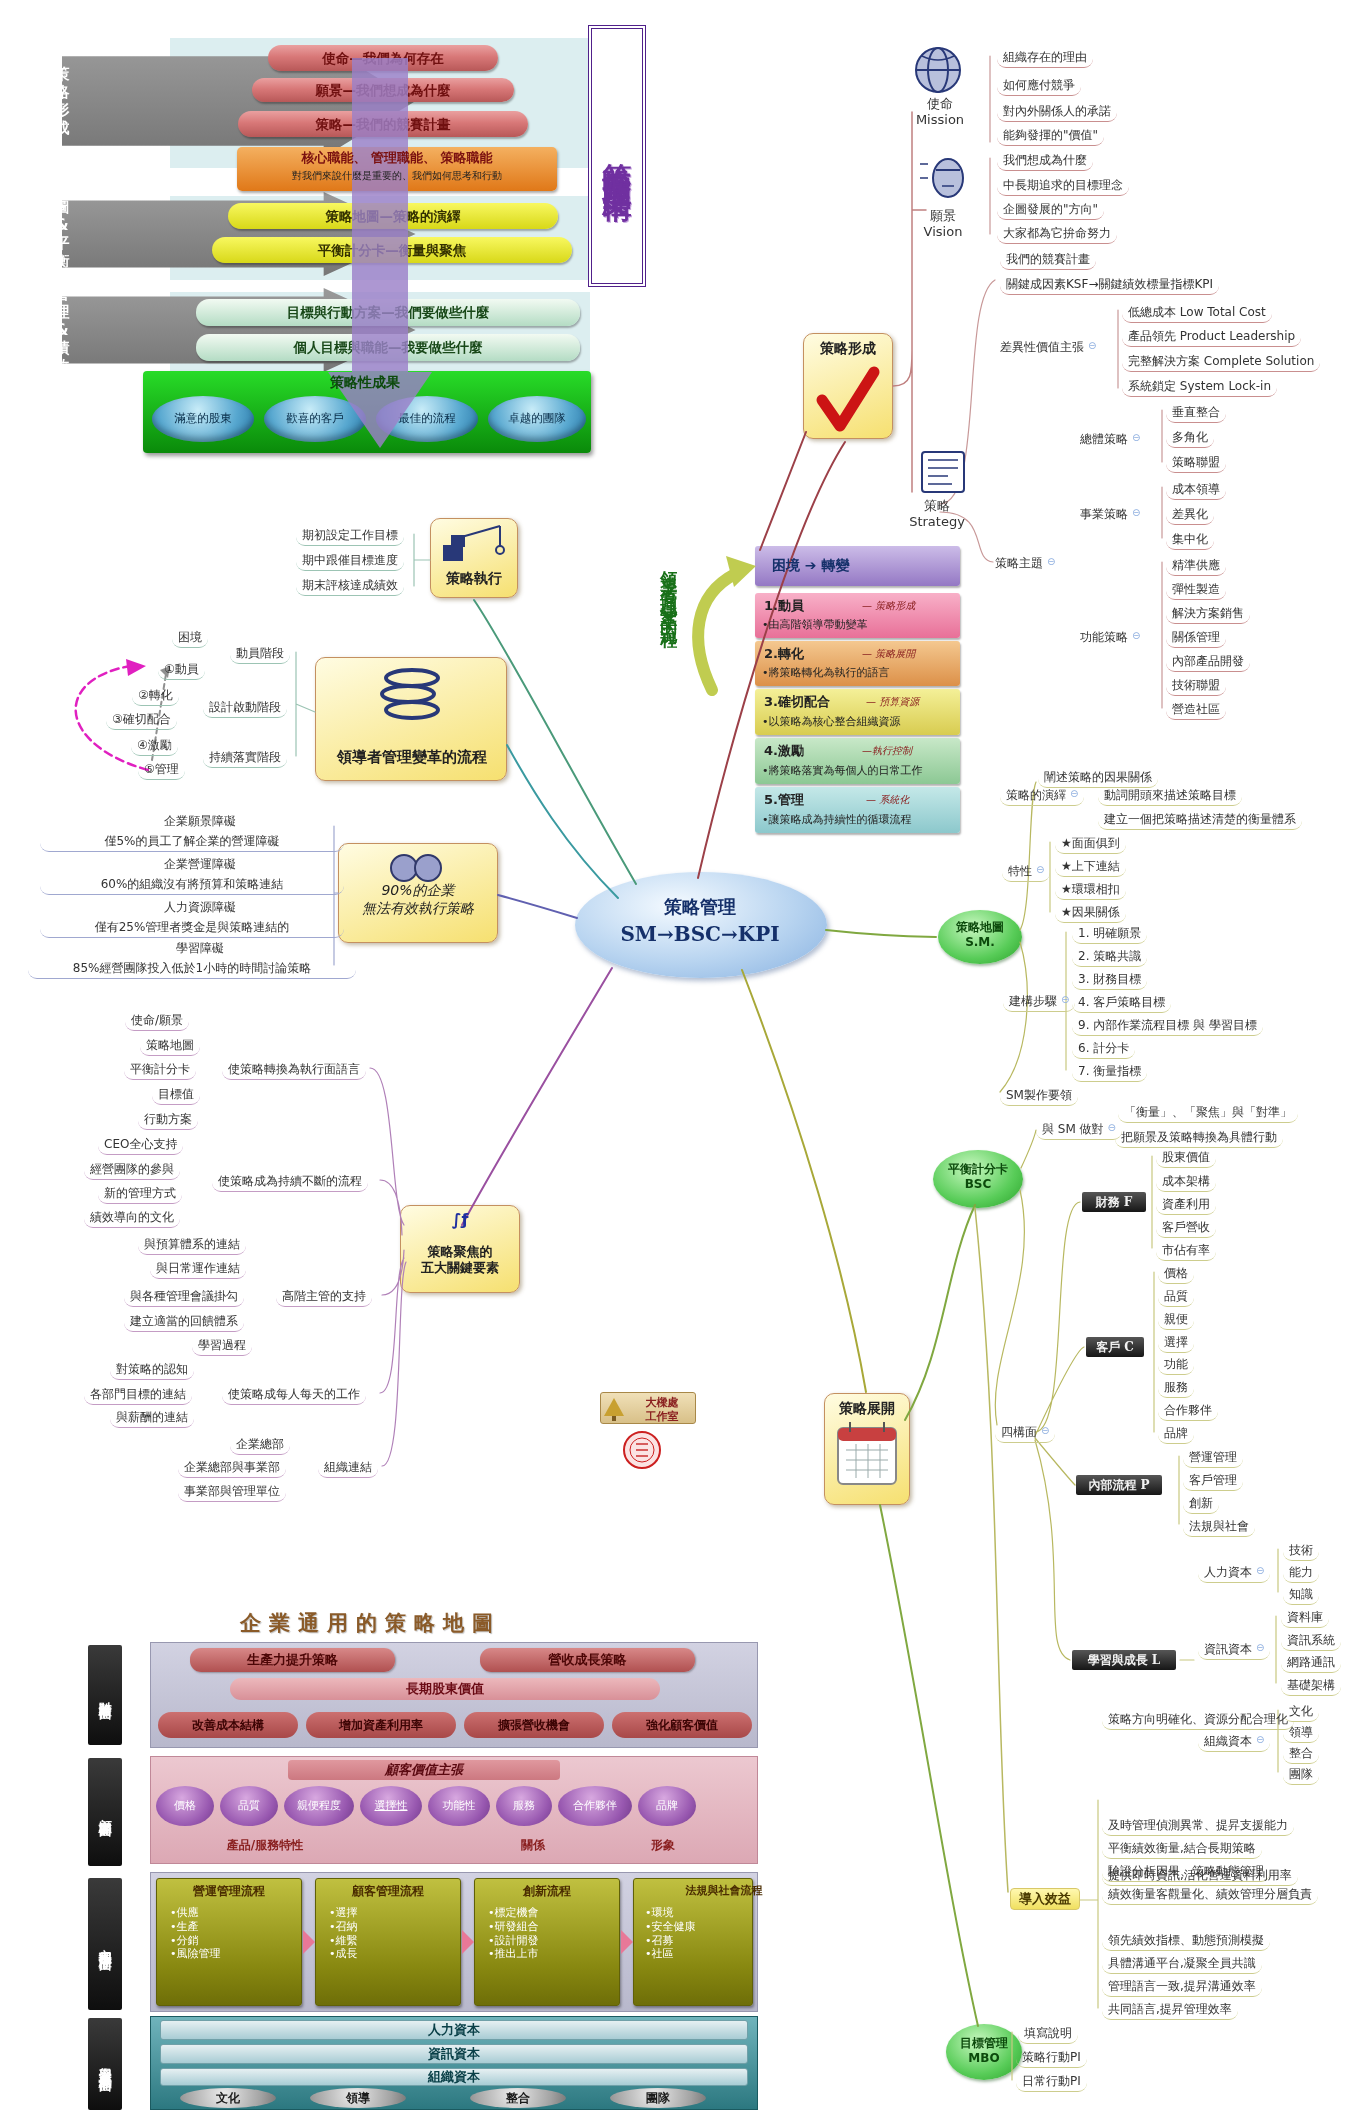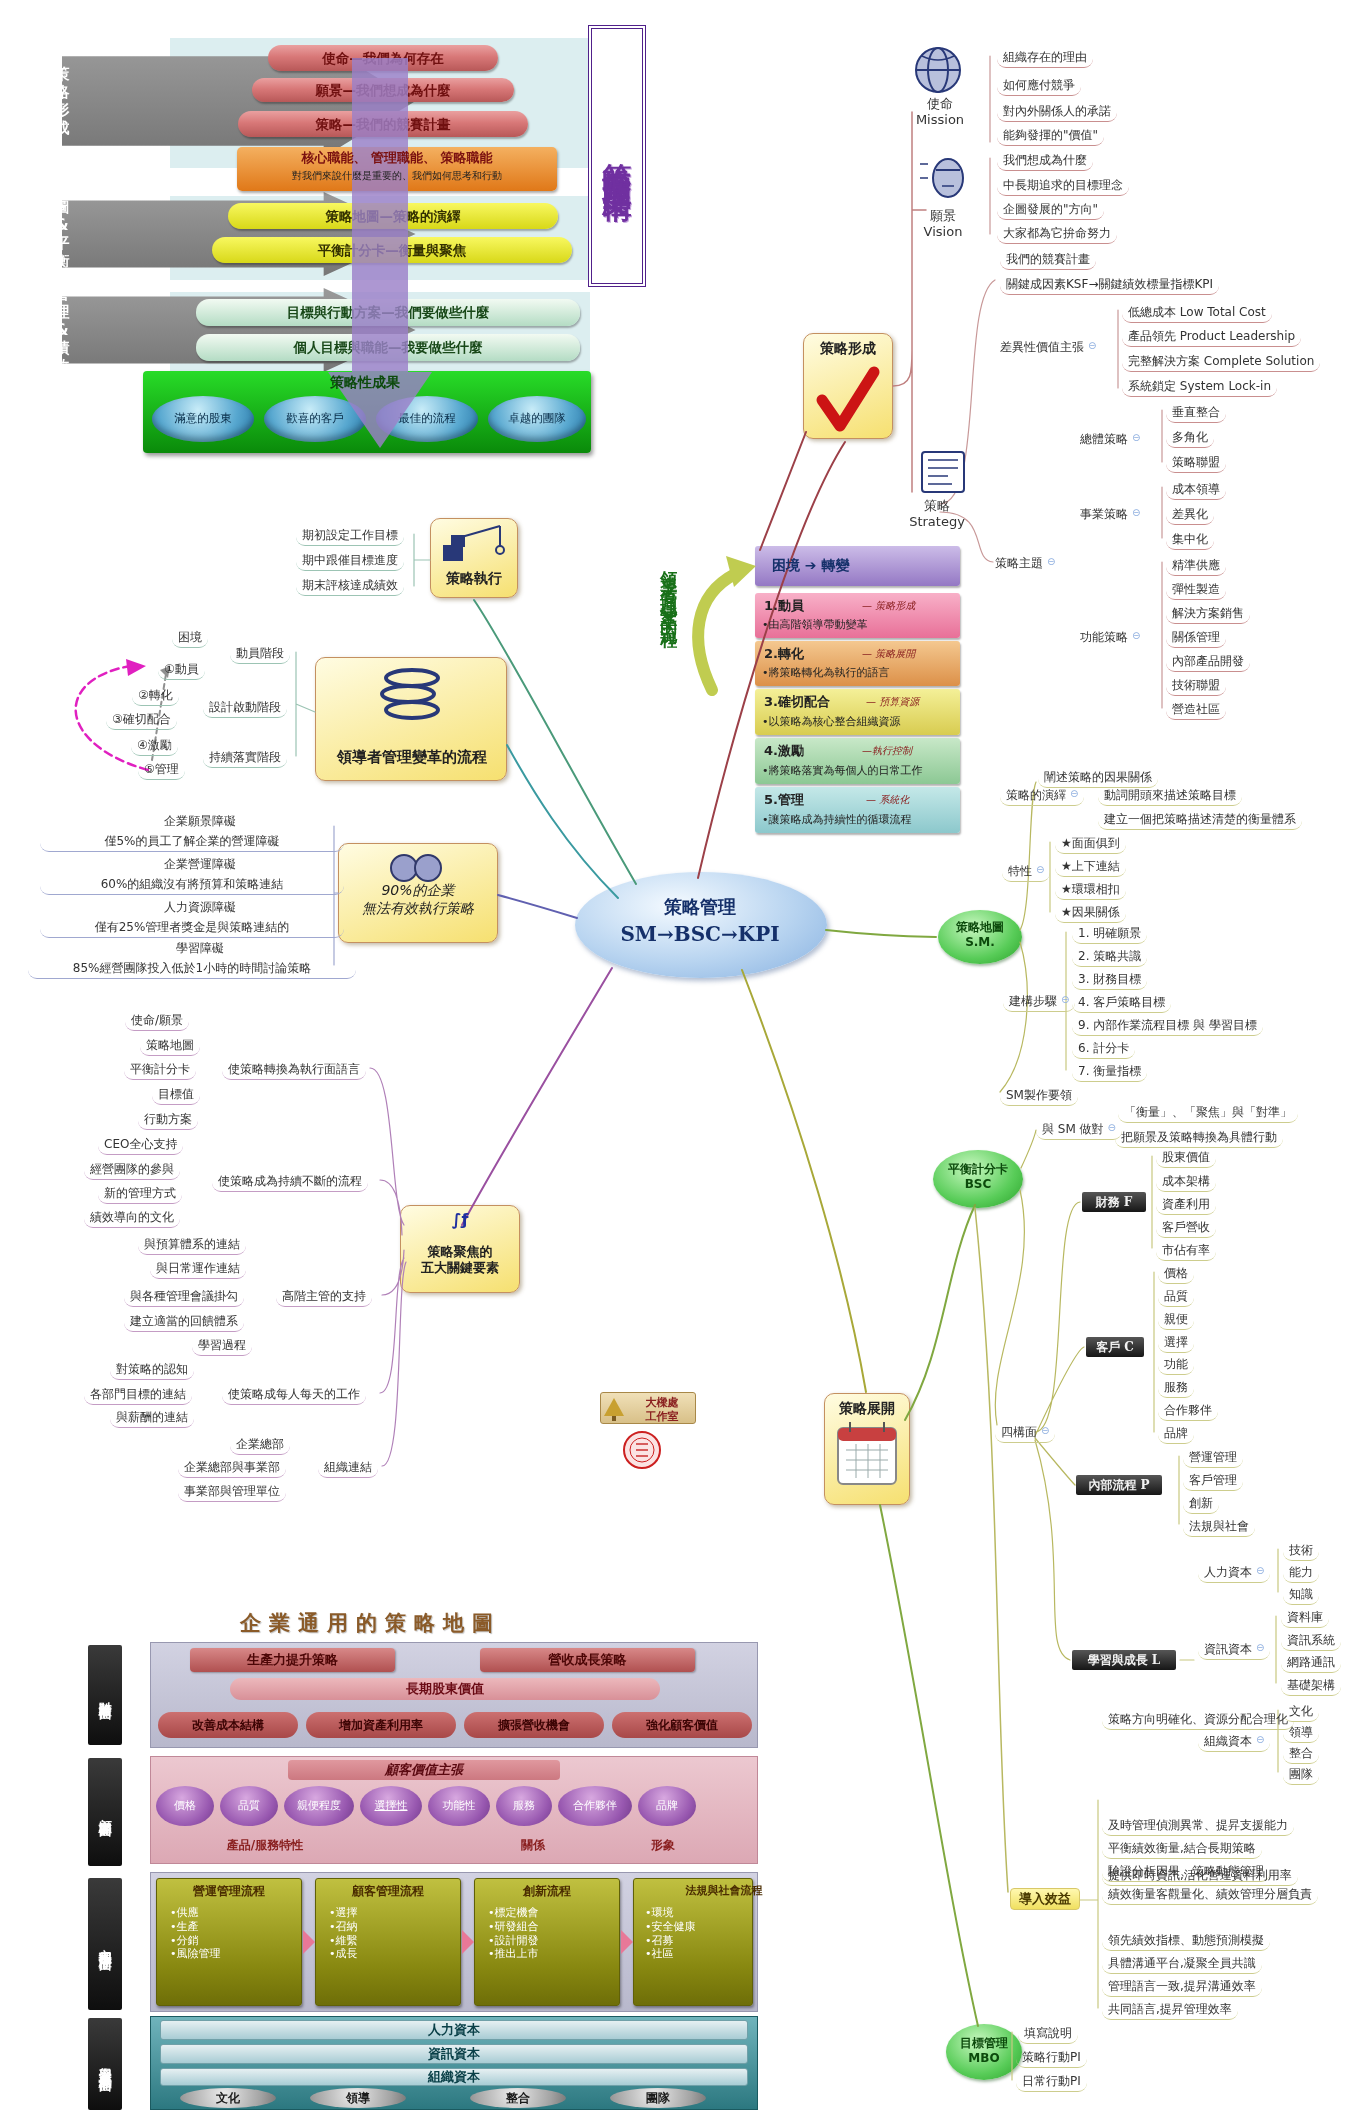--- a/index.html
+++ b/index.html
@@ -56,21 +56,21 @@
   .bbox{background:linear-gradient(180deg,#565656,#161616);color:#f2f2f2;font-size:12px;font-weight:bold;
       border-radius:2px;font-family:"DejaVu Serif","Liberation Serif",serif;}
   .ylabel{background:linear-gradient(180deg,#fff8b0,#f0e060);border:1px solid #d8c868;border-radius:4px;
       color:#4a3a00;font-weight:bold;font-size:13px;}
   .vbox{background:linear-gradient(180deg,#3a3a3a,#0e0e0e);color:#fff;writing-mode:vertical-rl;
       text-orientation:upright;font-size:13px;font-weight:bold;border-radius:2px;letter-spacing:2px;}
   .panel-lav{background:linear-gradient(180deg,#d2d2e2,#b8b8cc);border:1px solid #9898b0;}
   .panel-pink{background:linear-gradient(180deg,#ecc8d0,#dca8b4);border:1px solid #c08898;}
   .panel-teal{background:linear-gradient(180deg,#70b4bc,#2c7880);border:1px solid #1a5a60;}
   .bar-red{background:linear-gradient(180deg,#d88888,#b05050);color:#4c0606;font-weight:bold;font-size:13px;
-      border-radius:4px;box-shadow:1px 1px 2px rgba(0,0,0,.3);}
+      border-radius:11px;box-shadow:1px 1px 2px rgba(0,0,0,.3);}
   .bar-rose{background:linear-gradient(180deg,#ecb8bc,#d89098);color:#6a0a14;font-weight:bold;font-size:13px;border-radius:11px;}
   .bar-rose2{background:linear-gradient(180deg,#e0989e,#cc7880);color:#5a0810;font-weight:bold;font-size:13px;border-radius:4px;font-style:italic;}
   .bar-red2{background:linear-gradient(180deg,#cc7070,#a84848);color:#3c0404;font-weight:bold;font-size:12px;border-radius:13px;}
   .opurple{background:radial-gradient(circle at 45% 30%,#d8a8e0,#9858b0 65%,#703888);color:#fff;
       font-size:11px;border-radius:50%;}
   .olive{background:linear-gradient(180deg,#c0c040,#888810 70%,#6e6e08);border:1px solid #606008;
       border-radius:3px;box-shadow:1px 2px 3px rgba(0,0,0,.4);}
   .parrow{background:#e87898;clip-path:polygon(0 0,100% 50%,0 100%);}
   .bar-teal{background:linear-gradient(180deg,#e6f0f2,#a8ccd4);color:#0a4048;font-weight:bold;font-size:13px;
       border-radius:3px;border:1px solid #70a0a8;}

